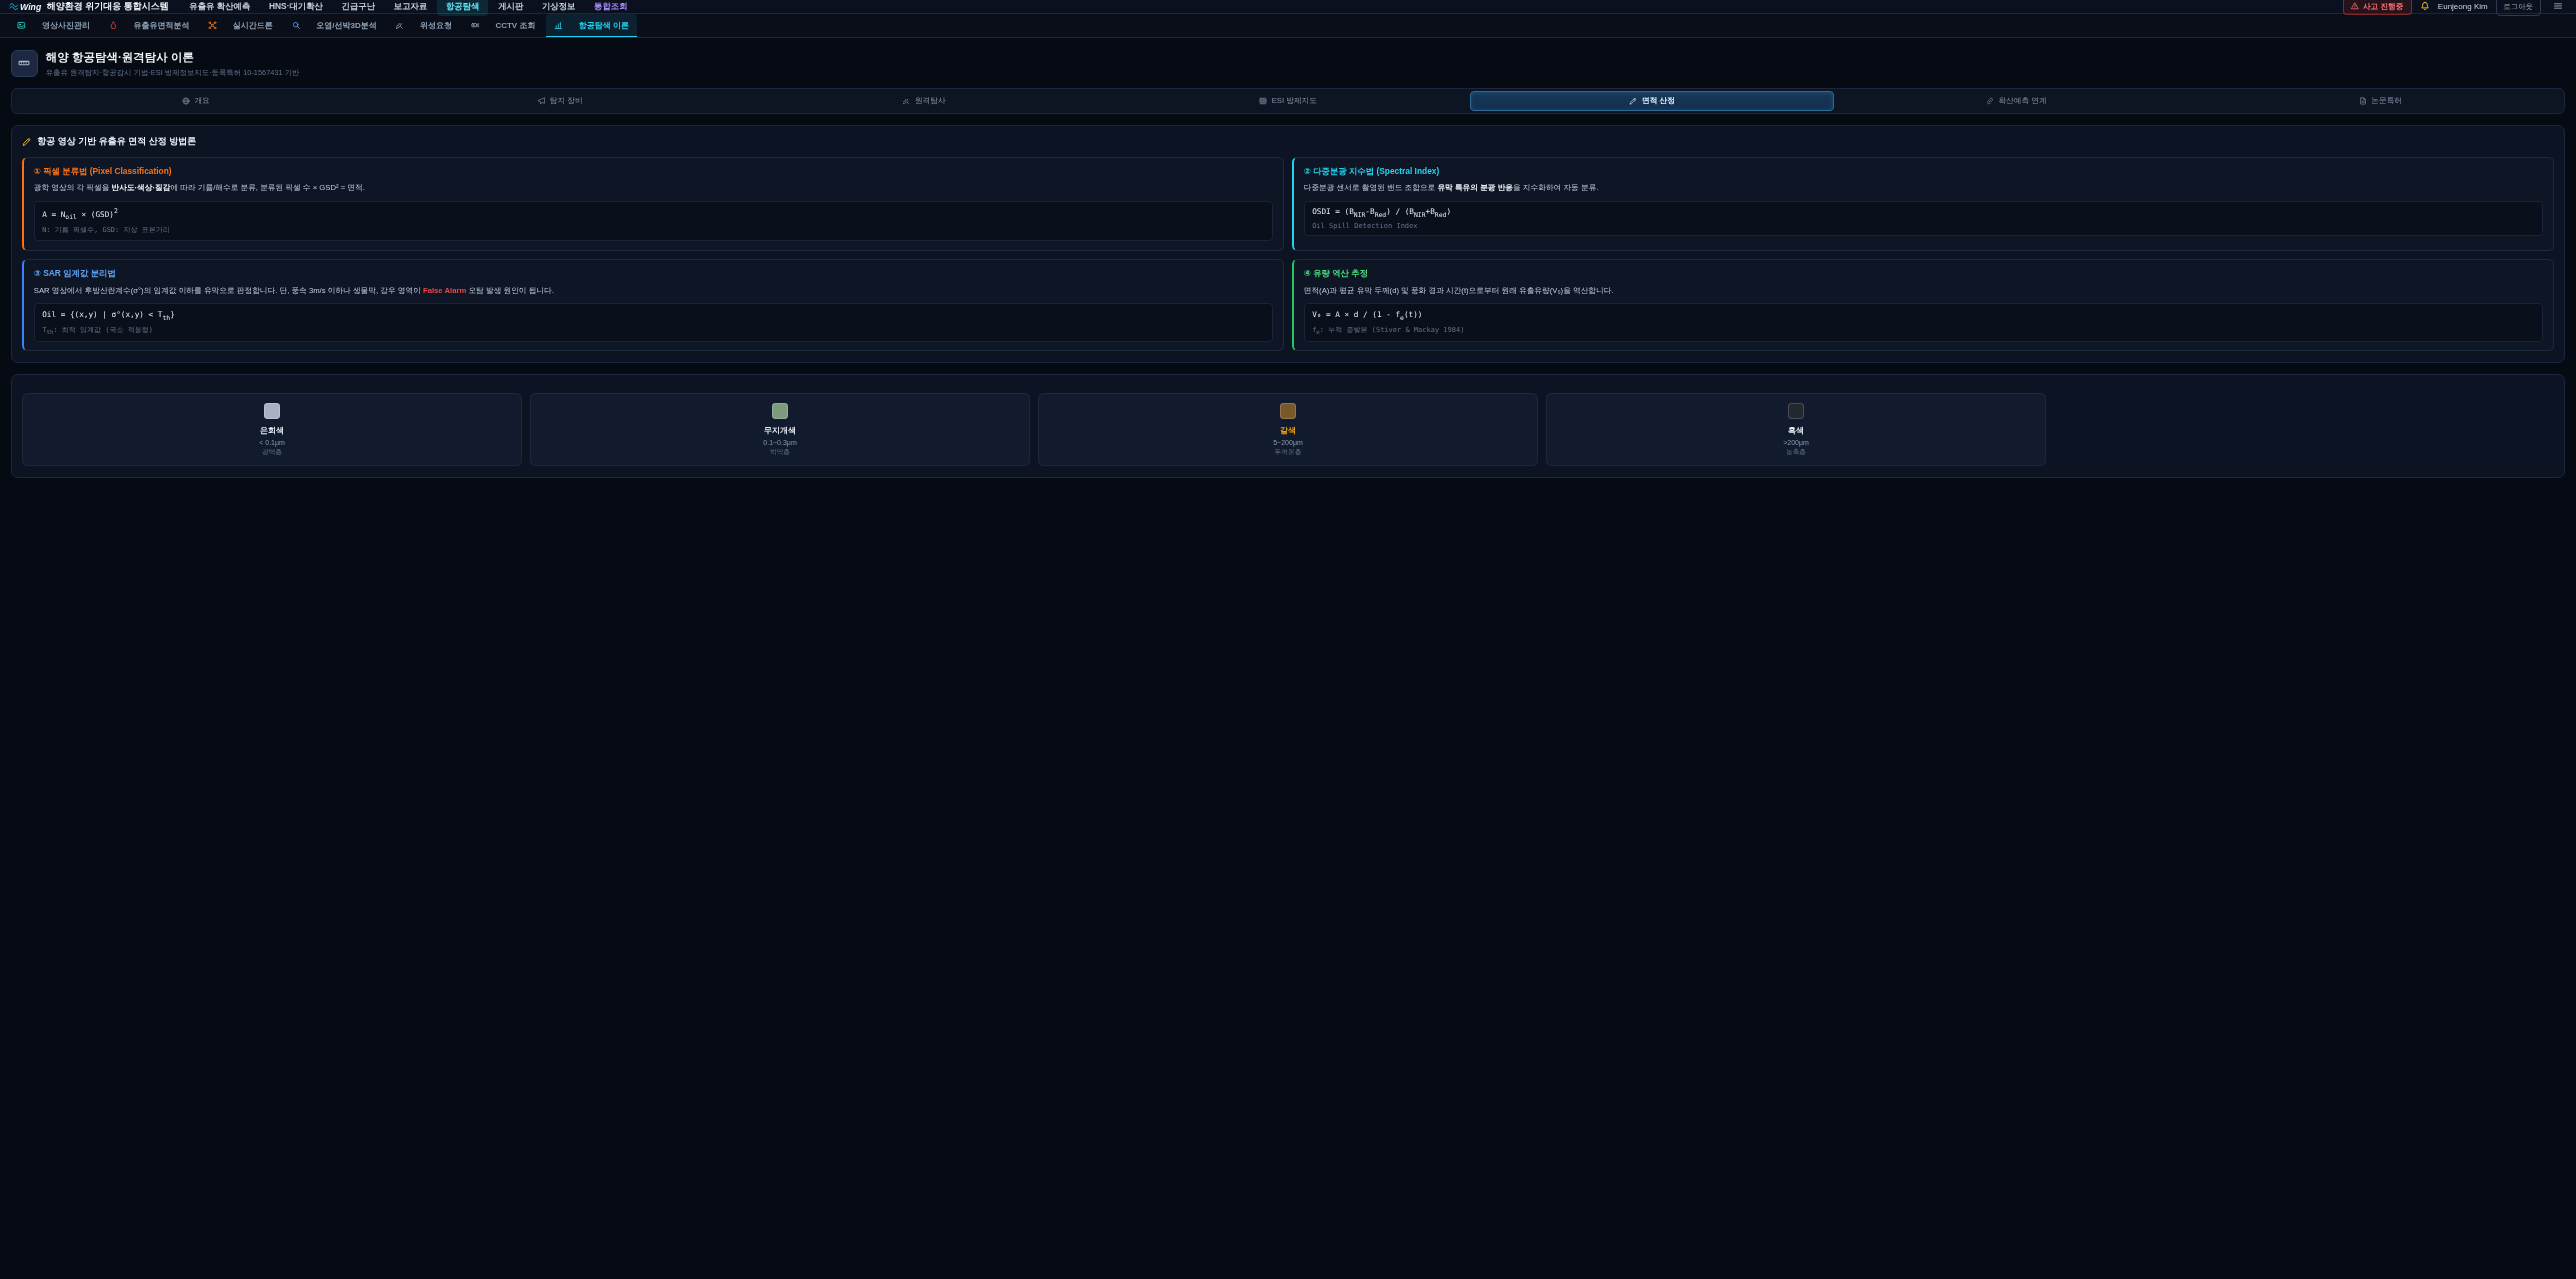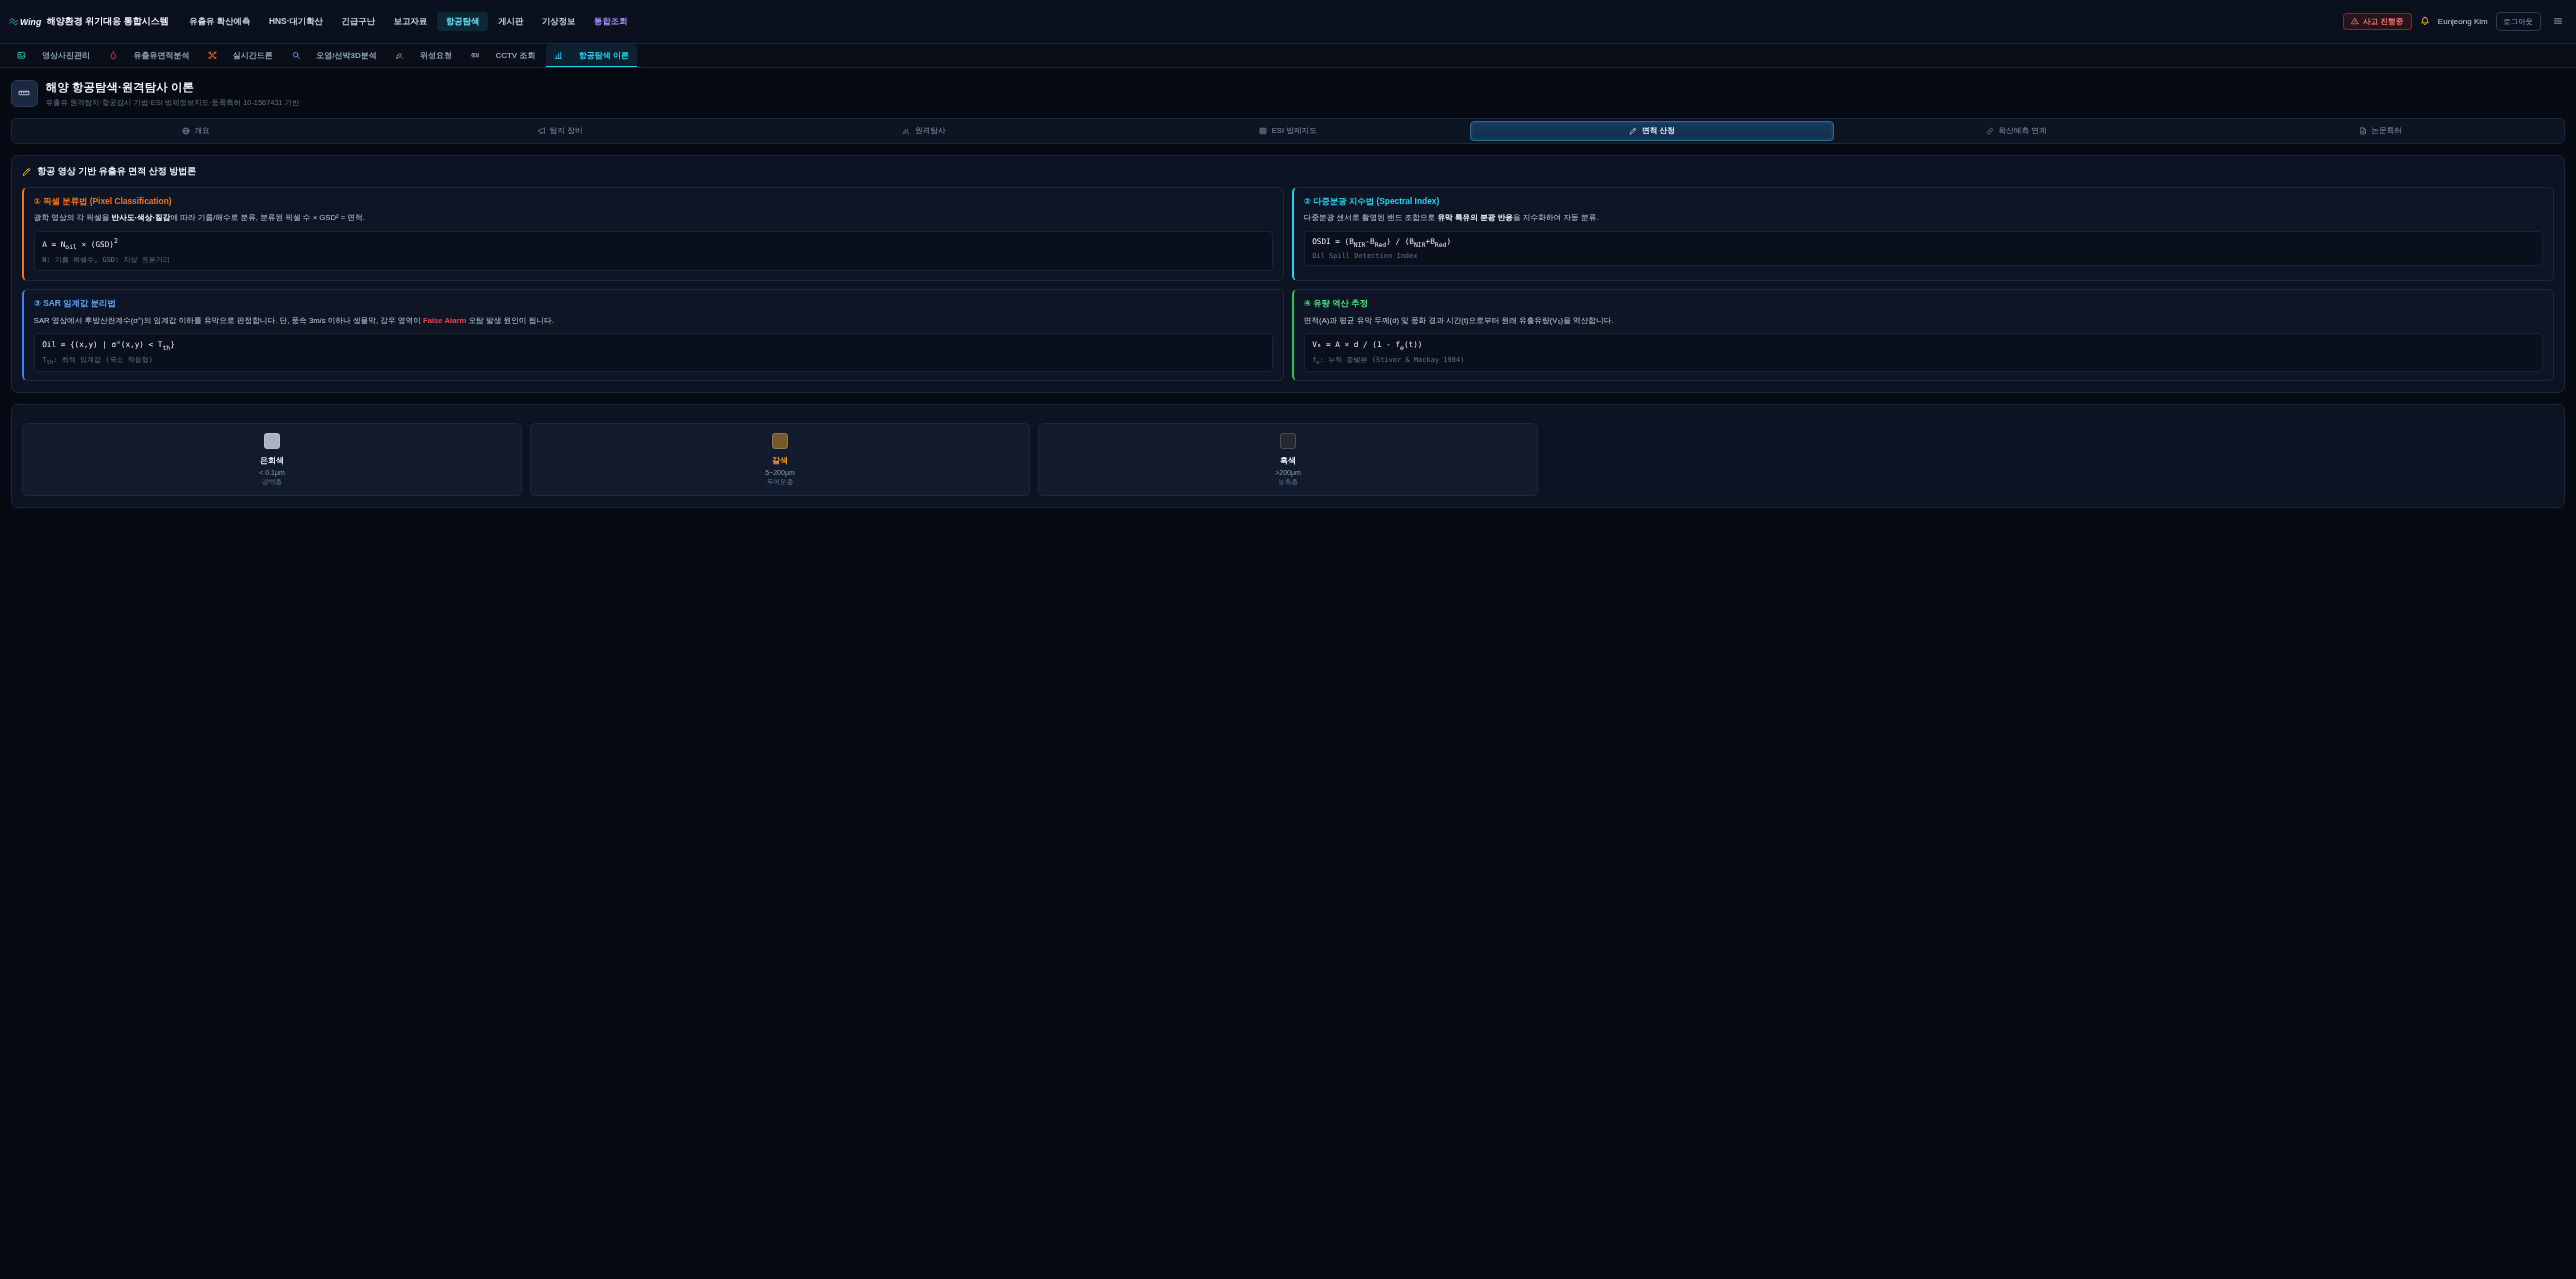--- a/index.html
+++ b/index.html
@@ -11,21 +11,21 @@
   *{box-sizing:border-box; margin:0; padding:0;}
   html,body{background:var(--bg);}
   body{
     min-width:1288px; min-height:639px;
     font-family:"Liberation Sans","DejaVu Sans",sans-serif;
     color:var(--txt); font-size:8px;
   }
   .ic svg{display:inline-block; vertical-align:-1.3px;}
   
   .topbar{
-    height:44px; background:var(--bar); border-bottom:0.7px solid var(--line);
+    height:14px; background:var(--bar); border-bottom:0.7px solid var(--line);
     display:flex; align-items:center; padding:0 9.4px; gap:12px;
   }
   .brand{display:flex; align-items:center; gap:5.4px; white-space:nowrap;}
   .brand .logo{color:#e8fbff; font-style:italic; font-weight:bold; font-size:8.7px;}
   .brand .logo .ic{color:var(--cyan); font-size:9.4px; margin-right:1.3px;}
   .brand .title{font-weight:bold; font-size:9px; color:#f1f5f9;}
   .mainmenu{display:flex; align-items:center; gap:1.3px; flex:1;}
   .mainmenu a{
     display:block; padding:4px 8.7px; border-radius:4px; color:#c3cedd;
     font-size:8.4px; text-decoration:none; font-weight:bold; cursor:pointer;
@@ -351,20 +351,26 @@
   <section class="panel">
     <div class="bonngrid">
 
       <div class="bcard">
         <div class="swatch" style="background: rgb(169, 177, 198);"></div>
         <div class="bname">은회색</div>
         <div class="brange">&lt; 0.1μm</div>
         <div class="blayer">광택층</div>
       </div>
 
+      <div class="bcard">
+        <div class="swatch" style="background: rgb(124, 155, 125);"></div>
+        <div class="bname">무지개색</div>
+        <div class="brange">0.1~0.3μm</div>
+        <div class="blayer">박막층</div>
+      </div>
 
 
       <div class="bcard">
         <div class="swatch" style="background: rgb(121, 89, 42);"></div>
         <div class="bname orange">갈색</div>
         <div class="brange">5~200μm</div>
         <div class="blayer">두꺼운층</div>
       </div>
 
       <div class="bcard">

